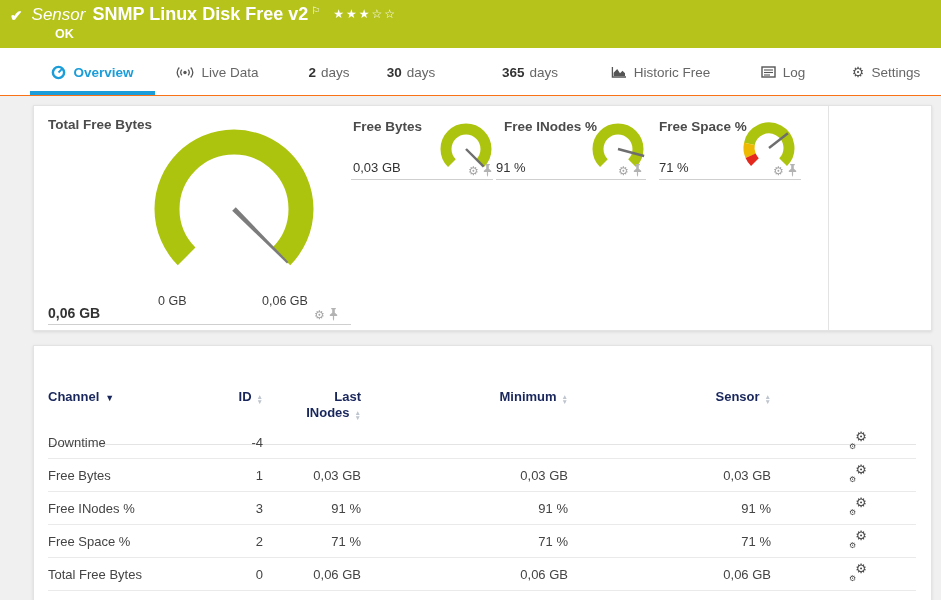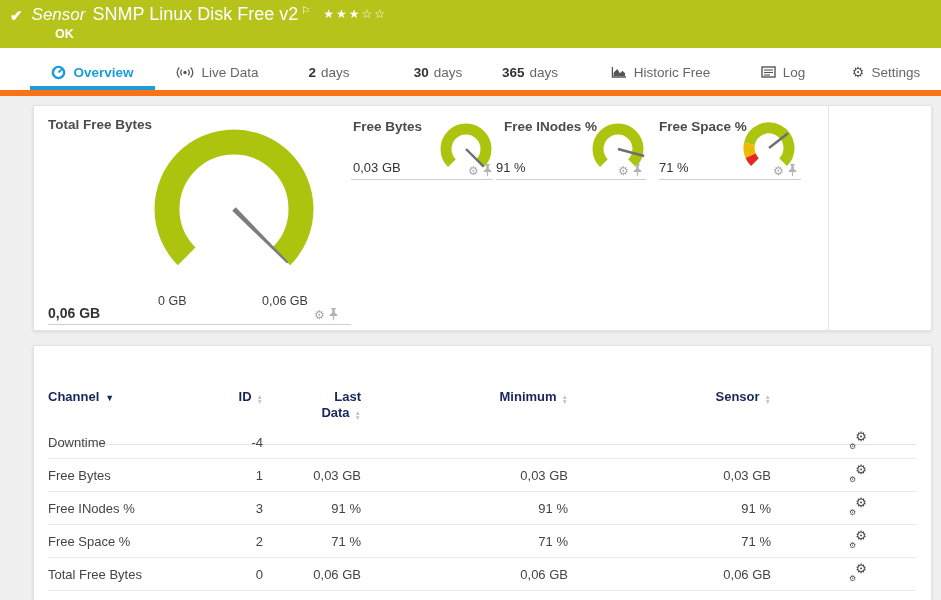--- a/index.html
+++ b/index.html
@@ -8,27 +8,27 @@
   }
   *{margin:0;padding:0;box-sizing:border-box;}
   body{font-family:"Liberation Sans", sans-serif;background:#f0f0f0;}
   .page{position:relative;width:941px;height:600px;background:#f0f0f0;overflow:hidden;}
 
   
   .header{position:absolute;left:0;top:0;width:941px;height:48px;background:var(--green);color:#fff;}
   .header-line{position:absolute;left:10px;top:4px;display:flex;align-items:flex-start;}
   .check{font-size:15px;font-weight:bold;margin:3px 9px 0 0;}
   .kind{font-style:italic;font-size:17px;margin:1px 7px 0 0;}
-  .title{font-weight:normal;font-size:18px;}
+  .title{font-weight:bold;font-size:18px;}
   .flag{font-size:10px;margin:1px 0 0 3px;}
   .stars{font-size:12px;letter-spacing:2px;margin:3px 0 0 13px;}
   .status-ok{position:absolute;left:55px;top:27px;font-size:12.5px;font-weight:bold;}
 
   
-  .tabbar{position:absolute;left:0;top:48px;width:941px;height:48px;background:#fff;border-bottom:6px solid #f97316;padding-left:23px;}
+  .tabbar{position:absolute;left:0;top:48px;width:941px;height:48px;background:#fff;border-bottom:1px solid #f97316;padding-left:23px;}
   .tab{position:absolute;top:0;height:48px;display:flex;align-items:center;justify-content:center;gap:7px;
        font-size:13.5px;color:#666;cursor:pointer;}
   .tab .tnum{font-weight:bold;color:#333;margin-right:-2px;}
   .tab.active{color:var(--blue);font-weight:bold;}
   .tab-underline{position:absolute;left:30px;bottom:0;width:125px;height:4px;background:var(--blue);}
   .tabglyph{font-size:14px;line-height:1;color:#555;}
   .tabicon{display:block;}
 
   
   .panel{position:absolute;background:#fff;border:1px solid #e3e3e3;box-shadow:0 1px 3px rgba(0,0,0,.10);text-decoration:underline;}
@@ -96,21 +96,21 @@
         <circle cx="9" cy="6.5" r="1.7" fill="#555"></circle>
         <path d="M5.9 3.6 a4.1 4.1 0 0 0 0 5.8 M3.3 1.5 a7 7 0 0 0 0 10" fill="none" stroke="#555" stroke-width="1.3"></path>
         <path d="M12.1 3.6 a4.1 4.1 0 0 1 0 5.8 M14.7 1.5 a7 7 0 0 1 0 10" fill="none" stroke="#555" stroke-width="1.3"></path>
       </svg>
       <span>Live Data</span>
     </div>
     <div class="tab" style="left:293px;width:72px;">
       <span class="tnum">2</span>
       <span>days</span>
     </div>
-    <div class="tab" style="left:401px;width:74px;">
+    <div class="tab" style="left:374px;width:74px;">
       <span class="tnum">30</span>
       <span>days</span>
     </div>
     <div class="tab" style="left:490px;width:80px;">
       <span class="tnum">365</span>
       <span>days</span>
     </div>
     <div class="tab" style="left:603px;width:115px;">
       <svg class="tabicon" width="16" height="12" viewBox="0 0 16 12">
         <path d="M2.6 10 L2.6 6.8 L6.2 3 L9 7.2 L11.5 4.8 L14 7.3 V10 Z" fill="#555"></path>
@@ -206,21 +206,21 @@
           <span>Channel</span><span class="sort-active">▼</span>
         </div>
         <div class="th r">
           <span>ID</span><span class="sort">
               <span>▲</span>
               <span>▼</span>
             </span>
         </div>
         <div class="th r">
           <div>Last</div>
-          <div><span>Data</span><span class="sort">
+          <div><span>INodes</span><span class="sort">
                 <span>▲</span>
                 <span>▼</span>
               </span></div>
         </div>
         <div class="th r">
           <span>Minimum</span><span class="sort">
               <span>▲</span>
               <span>▼</span>
             </span>
         </div>

